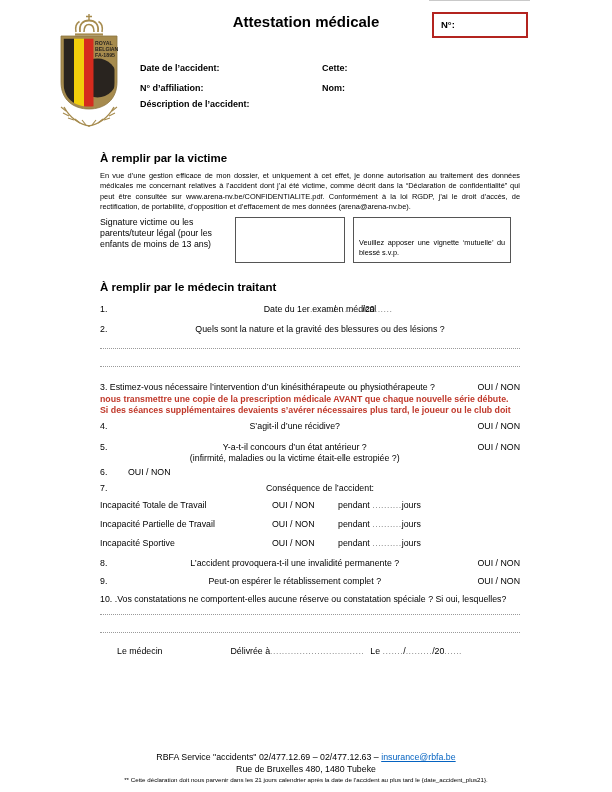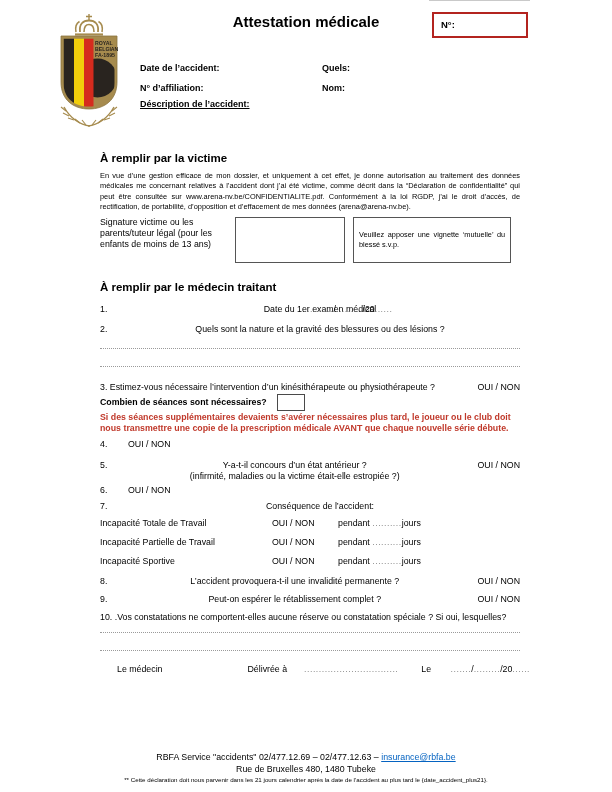--- a/index.html
+++ b/index.html
@@ -8,31 +8,31 @@
   .edge-line{position:absolute;left:429px;top:0;width:101px;height:1px;background:#c9c9c9;}
   .logo{position:absolute;left:57px;top:12px;}
   .logo text{font-family:"Liberation Sans",sans-serif;font-weight:bold;}
   .title{position:absolute;left:0;right:0;top:13px;text-align:center;font-size:15px;font-weight:bold;}
   .no-box{position:absolute;left:432px;top:12px;width:92px;height:22px;border:2px solid #b3241f;background:#fff;}
   .no-label{display:inline-block;margin:3px 0 0 7px;font-size:9.5px;font-weight:bold;}
   .hdr{position:absolute;left:140px;top:63px;width:380px;font-size:9px;font-weight:bold;}
   .hdr-row{display:flex;}
   .hdr-l{flex:0 0 182px;}
   .r2{margin-top:10px;}
-  .r3{margin-top:6px;text-decoration:underline;}
+  .r3{margin-top:6px;}
   .flow{position:absolute;left:100px;top:140px;width:420px;font-size:8.8px;line-height:1.25;}
   .sec-title{font-weight:bold;font-size:11.5px;line-height:14px;}
   .st1{margin-top:11px;}
   .st2{margin-top:17px;}
   .privacy{margin:6px 0 0;font-size:7.4px;line-height:10.4px;text-align:justify;}
   .sig-row{margin-top:4px;display:flex;align-items:flex-start;}
   .sig-label{flex:0 0 133px;line-height:11.4px;}
   .sig-box{flex:0 0 108px;height:44px;border:1px solid #555;margin-left:2px;}
   .vignette-box{flex:0 0 146px;height:36px;border:1px solid #555;margin-left:8px;padding:4px 5px;
-                display:flex;align-items:center;font-size:7.3px;line-height:9.6px;}
+                display:flex;align-items:flex-end;font-size:7.3px;line-height:9.6px;}
   .vignette-box span{display:block;width:100%;text-align:justify;}
   .q{position:relative;display:flex;align-items:flex-start;}
   .q.bottom{align-items:flex-end;}
   .qnum{flex:0 0 20px;}
   .qtext{flex:1 1 auto;text-align:center;}
   .q-yesno{flex:0 0 auto;margin-left:8px;white-space:nowrap;}
   .q1row{margin-top:10px;}
   .date-dots{position:absolute;left:207px;top:0;white-space:nowrap;}
   .dots{color:#8a8a8a;letter-spacing:0.5px;}
   .q2row{margin-top:9px;}
@@ -51,21 +51,21 @@
   .inc-row{display:flex;margin-top:8px;}
   .inc-first{margin-top:6px;}
   .inc-label{flex:0 0 172px;}
   .inc-yesno{flex:0 0 66px;white-space:nowrap;}
   .inc-pendant{white-space:nowrap;}
   .q8row{margin-top:9px;}
   .q9row{margin-top:7px;}
   .q10row{margin-top:7px;}
   .dl-c{margin-top:9px;}
   .dl-d{margin-top:17px;}
-  .sign-row{margin-top:13px;display:flex;align-items:baseline;white-space:nowrap;gap:17px;}
+  .sign-row{margin-top:13px;display:flex;align-items:baseline;white-space:nowrap;}
   .sr-medecin{margin-left:17px;}
   .sr-delivree{margin-left:68px;}
   .sr-le{margin-left:6px;}
   .footer{position:absolute;left:0;right:0;top:752px;text-align:center;font-size:8.8px;line-height:11.5px;}
   .email{color:#0563c1;text-decoration:underline;cursor:pointer;}
   .footer-small{font-size:6.2px;line-height:8.5px;margin-top:1px;}
 </style>
 </head>
 <body>
 
@@ -112,21 +112,21 @@
 
   <div class="title">Attestation médicale</div>
 
   <div class="no-box">
     <span class="no-label">N°:</span>
   </div>
 
   <div class="hdr">
     <div class="hdr-row">
       <span class="hdr-l">Date de l’accident:</span>
-      <span>Quels:</span>
+      <span>Cette:</span>
     </div>
     <div class="hdr-row r2">
       <span class="hdr-l">N° d’affiliation:</span>
       <span>Nom:</span>
     </div>
     <div class="hdr-row r3">
       <span>Déscription de l’accident:</span>
     </div>
   </div>
 
@@ -157,32 +157,29 @@
       <span class="qtext">Quels sont la nature et la gravité des blessures ou des lésions ?</span>
     </div>
 
     <div class="dotline dl-a"></div>
     <div class="dotline dl-b"></div>
 
     <div class="q q3row">
       <span class="qtext"><span>3.</span> <span>Estimez-vous nécessaire l’intervention d’un kinésithérapeute ou physiothérapeute ?</span></span>
       <span class="q-yesno">OUI / NON</span>
     </div>
-    <div class="q3b">
-      <span>Combien de séances sont nécessaires?</span>
-      <span class="seance-box"></span>
-    </div>
 
     <div class="warning">
+      <div>nous transmettre une copie de la prescription médicale AVANT que chaque nouvelle série débute.</div>
       <div>Si des séances supplémentaires devaients s’avérer nécessaires plus tard, le joueur ou le club doit</div>
-      <div>nous transmettre une copie de la prescription médicale AVANT que chaque nouvelle série débute.</div>
     </div>
 
     <div class="q q4row">
       <span class="qnum">4.</span>
+      <span class="qtext">S’agit-il d’une récidive?</span>
       <span class="q-yesno">OUI / NON</span>
     </div>
 
     <div class="q q5row">
       <span class="qnum">5.</span>
       <span class="qtext">
         <span>Y-a-t-il concours d’un état antérieur ?</span>
         <br>
         <span>(infirmité, maladies ou la victime était-elle estropiée ?)</span>
       </span>

